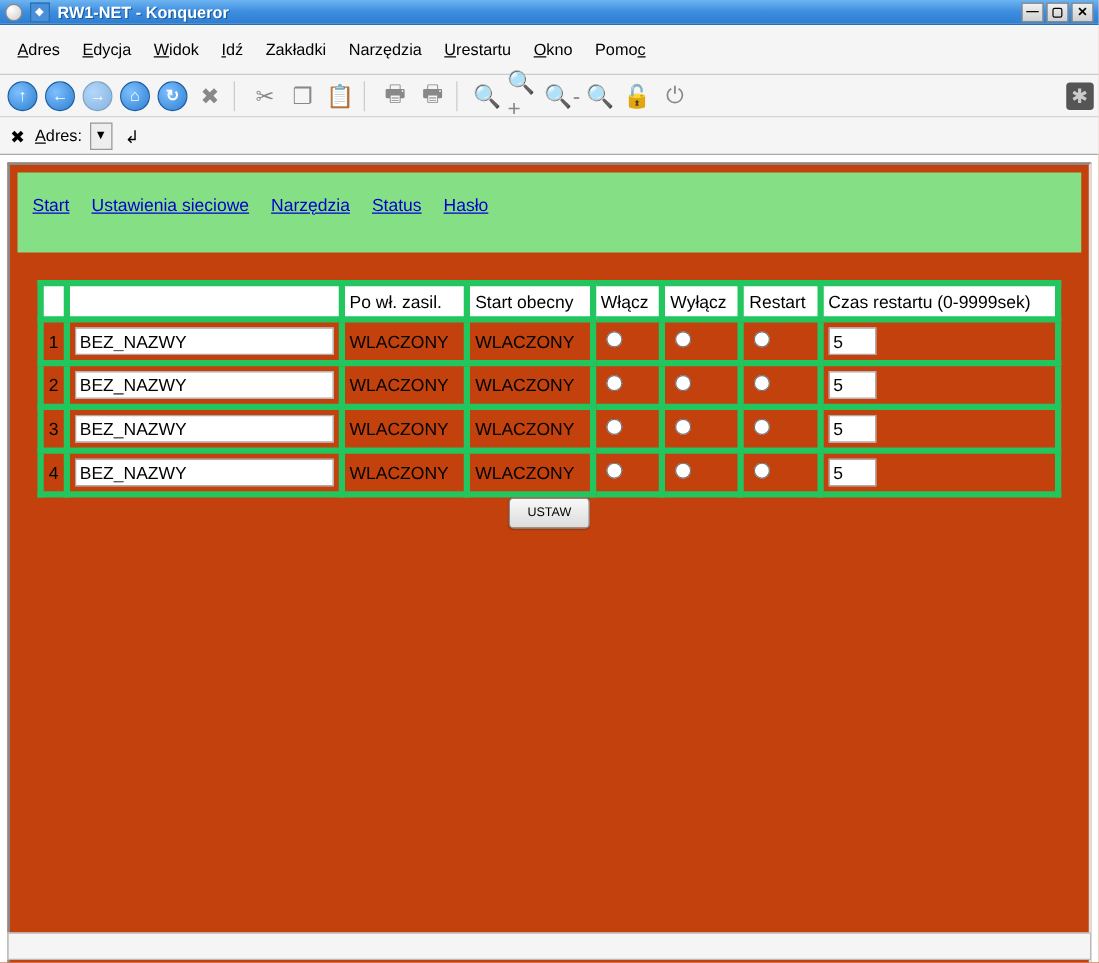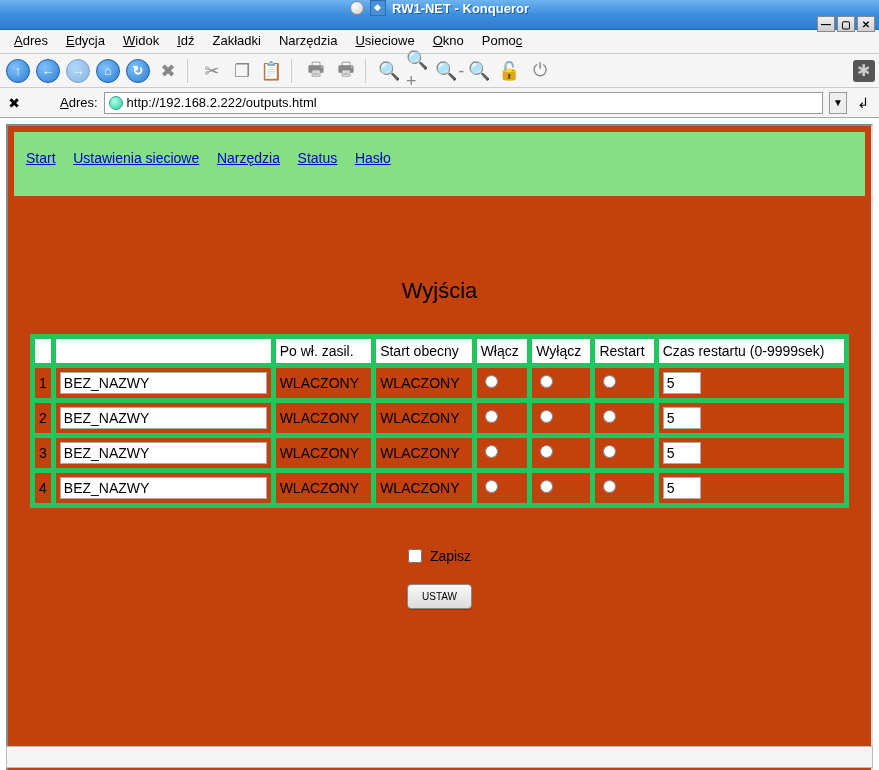--- a/index.html
+++ b/index.html
@@ -7,27 +7,26 @@
   font-family: Arial, Helvetica, sans-serif;
   font-size: 13px;
   background: #fff;
   width: 879px;
   height: 770px;
   overflow: hidden;
 }
 
 
 .titlebar {
-  height: 30px;
+  height: 20px;
   background: linear-gradient(to bottom, #6db4f0 0%, #3d8de0 50%, #2d7ed0 100%);
   display: flex;
   align-items: center;
   padding: 0 4px;
   border-bottom: 1px solid #2a6db0;
-  flex-direction: column;
 }
 .titlebar-left {
   display: flex;
   align-items: center;
   gap: 6px;
 }
 .titlebar-circle {
   width: 14px; height: 14px;
   background: radial-gradient(circle at 30% 30%, #fff, #ccc);
   border-radius: 50%;
@@ -64,24 +63,24 @@
   display: flex;
   align-items: center;
   justify-content: center;
   font-size: 10px;
   font-weight: bold;
   cursor: pointer;
 }
 
 
 .menubar {
-  height: 24px;
+  height: 40px;
   background: #f5f5f5;
   display: flex;
-  align-items: flex-start;
+  align-items: center;
   padding: 0 6px;
   gap: 2px;
   border-bottom: 1px solid #ccc;
 }
 .menu-item {
   padding: 3px 8px;
   font-size: 13px;
   cursor: pointer;
 }
 .menu-item .ul { text-decoration: underline; }
@@ -141,21 +140,21 @@
   align-items: center;
   padding: 0 6px;
   gap: 6px;
   border-bottom: 1px solid #aaa;
 }
 .addr-icon {
   width: 16px; height: 16px;
   display: flex; align-items: center; justify-content: center;
   font-size: 14px;
 }
-.addr-label { font-size: 13px; margin-left: 32px; }
+.addr-label { font-size: 13px; }
 .addr-label .ul { text-decoration: underline; }
 .addr-input-wrap {
   flex: 1;
   display: flex;
   align-items: center;
   background: #fff;
   border: 1px solid #999;
   height: 22px;
   padding: 0 4px;
   gap: 4px;
@@ -304,21 +303,21 @@
   </div>
 </div>
 
 <div class="menubar">
   <span class="menu-item"><span class="ul">A</span><span>dres</span></span>
   <span class="menu-item"><span class="ul">E</span><span>dycja</span></span>
   <span class="menu-item"><span class="ul">W</span><span>idok</span></span>
   <span class="menu-item"><span class="ul">I</span><span>dź</span></span>
   <span class="menu-item">Zakładki</span>
   <span class="menu-item">Narzędzia</span>
-  <span class="menu-item"><span class="ul">U</span><span>sieciowe</span></span>
+  <span class="menu-item"><span class="ul">U</span><span>restartu</span></span>
   <span class="menu-item"><span class="ul">O</span><span>kno</span></span>
   <span class="menu-item">Pomo<span class="ul">c</span></span>
 </div>
 
 <div class="toolbar">
   <div class="tbtn">
       <div class="tbtn-blue">↑</div>
     </div>
   <div class="tbtn">
       <div class="tbtn-blue">←</div>
@@ -347,41 +346,36 @@
   <div class="tbtn tbtn-gray">🔍</div>
   <div class="tbtn" style="color:#d9a400;font-size:18px;">🔓</div>
   <div class="tbtn tbtn-gray">⏻</div>
   <div class="tbar-spacer"></div>
   <div class="gear"></div>
 </div>
 
 <div class="addressbar">
   <span class="addr-icon">✖</span>
   <span class="addr-label"><span class="ul">A</span>dres:</span>
-  <div class="addr-input-wrap">
-    <span class="addr-globe"></span>
-    <input class="addr-input" value="http://192.168.2.222/outputs.html" style="">
-  </div>
   <span class="addr-dropdown">▼</span>
   <span class="addr-go">↲</span>
 </div>
 
 <div class="content-wrap">
   <div class="content-frame">
 
     <div class="nav-header">
       <a href="#">Start</a>
       <a href="#">Ustawienia sieciowe</a>
       <a href="#">Narzędzia</a>
       <a href="#">Status</a>
       <a href="#">Hasło</a>
     </div>
 
     <div class="page-body">
-      <div class="page-title">Wyjścia</div>
 
       <table class="outputs">
         <tbody>
             <tr>
           <th></th>
           <th></th>
           <th>Po wł. zasil.</th>
           <th>Start obecny</th>
           <th>Włącz</th>
           <th>Wyłącz</th>
@@ -426,24 +420,20 @@
               <td>WLACZONY</td>
               <td>WLACZONY</td>
               <td class="radio-cell"><input type="radio" name="act3" style=""></td>
               <td class="radio-cell"><input type="radio" name="act3" style=""></td>
               <td class="radio-cell"><input type="radio" name="act3" style=""></td>
               <td class="rt-cell"><input value="5" style=""></td>
             </tr>
           </tbody>
       </table>
 
-      <div class="save-row">
-        <input type="checkbox" style="">
-        <span>Zapisz</span>
-      </div>
 
       <button class="submit-btn">USTAW</button>
     </div>
 
   </div>
 </div>
 
 <div class="statusbar"></div>
 
 </body></html>

